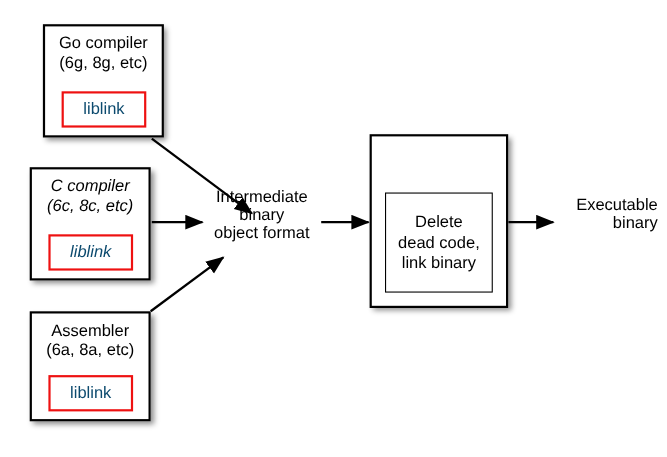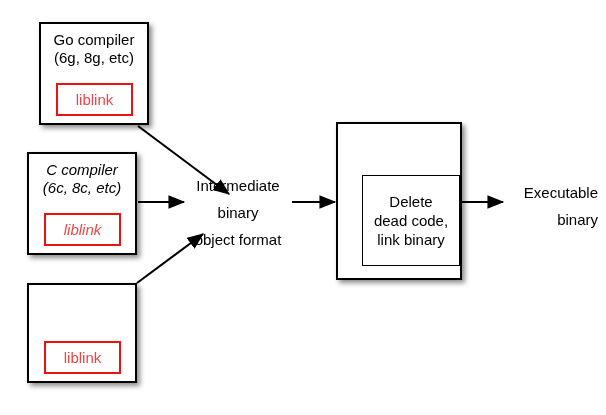--- a/index.html
+++ b/index.html
@@ -47,46 +47,45 @@
   .liblink-box {
     position: absolute;
     border: 2px solid #ee1111;
     background: #ffffff;
     box-sizing: border-box;
     display: flex;
     align-items: center;
     justify-content: center;
   }
   .liblink-label {
-    color: #ef4444;
+    color: #0c4a6e;
     font-size: 15px;
     line-height: 17px;
   }
   
   .inner-box {
     position: absolute;
     border: 1.5px solid #000000;
     background: #ffffff;
     box-sizing: border-box;
     display: flex;
     align-items: center;
     justify-content: center;
-    margin-left: 12px;
   }
   .inner-label {
     font-size: 15px;
     line-height: 19px;
     text-align: center;
     white-space: pre;
   }
   
   .free-label {
     position: absolute;
     font-size: 15px;
-    line-height: 27px;
+    line-height: 16px;
     text-align: center;
     white-space: pre;
   }
 </style>
 </head>
 <body>
 
 <div id="canvas">
 
   <svg class="edges" viewBox="0 0 606 415" xmlns="http://www.w3.org/2000/svg">
@@ -117,20 +116,22 @@
 
   <div class="stage-box" style="left:27px; top:152px; width:110px; height:103px;font-style:italic;">
     <div class="stage-title">C compiler
 (6c, 8c, etc)</div>
     <div class="liblink-box" style="left:15px; top:59px; width:77px; height:33px;">
       <span class="liblink-label">liblink</span>
     </div>
   </div>
 
   <div class="stage-box" style="left:27px; top:283px; width:110px; height:100px;">
+    <div class="stage-title">Assembler
+(6a, 8a, etc)</div>
     <div class="liblink-box" style="left:15px; top:56px; width:77px; height:33px;">
       <span class="liblink-label">liblink</span>
     </div>
   </div>
 
   <div class="stage-box" style="left:336px; top:122px; width:126px; height:158px;">
     <div class="inner-box" style="left:12px; top:51px; width:98px; height:91px;">
       <span class="inner-label">Delete
 dead code,
 link binary</span>

